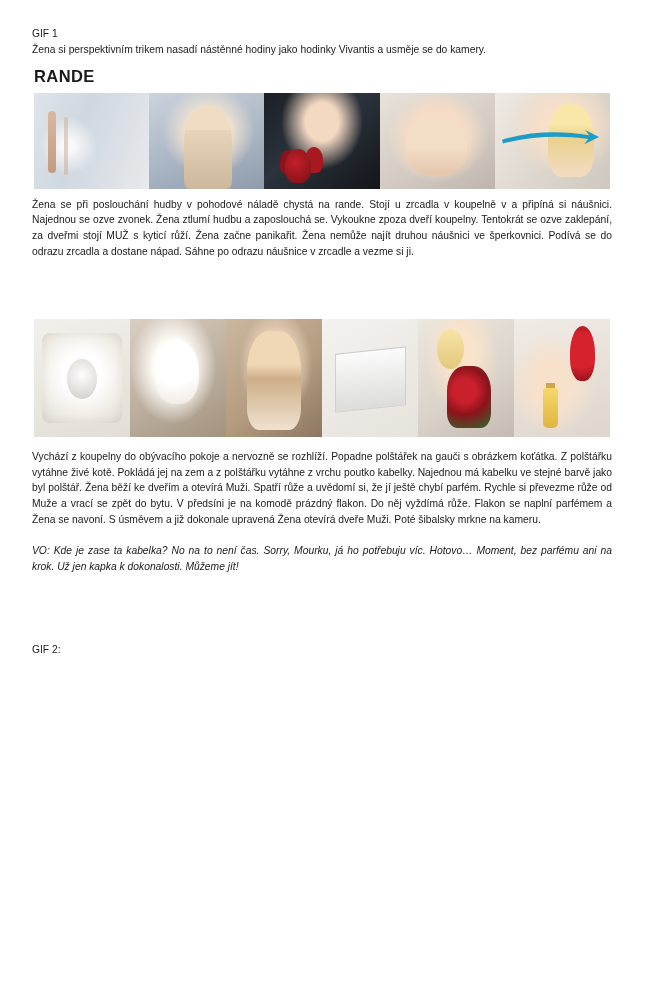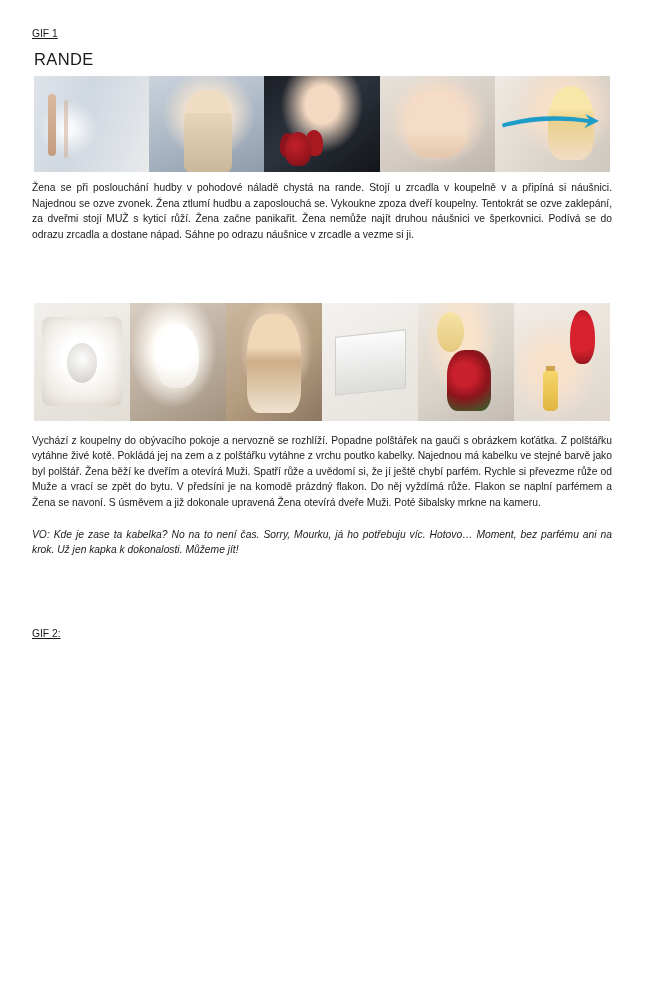--- a/index.html
+++ b/index.html
@@ -25,25 +25,24 @@
     font-size: 10.3px;
     line-height: 15.6px;
     margin: 0;
     text-align: justify;
     text-justify: inter-word;
   }
   .label {
     font-size: 10.3px;
     line-height: 15.2px;
     margin: 0 0 1px 0;
-    text-decoration: underline;
   }
   .title-rande {
     font-size: 16.5px;
-    font-weight: normal;
+    font-weight: bold;
     letter-spacing: 0.4px;
     margin: 9px 0 7px 2px;
   }
   .italic { font-style: italic; }
   .spacer-8 { height: 8px; }
   .spacer-12 { height: 12px; }
   .spacer-16 { height: 16px; }
   .spacer-28 { height: 28px; }
   .spacer-44 { height: 44px; }
 
@@ -242,20 +241,21 @@
     background: linear-gradient(180deg, #f7d76b, #e0b441);
     box-shadow: 0 -8px 0 -3px #cfa64f;
   }
 </style>
 </head>
 <body>
 
 <div class="page">
 
   <p class="label">GIF 1</p>
+  <p class="block">Žena si perspektivním trikem nasadí nástěnné hodiny jako hodinky Vivantis a usměje se do kamery.</p>
 
   <h1 class="title-rande">RANDE</h1>
 
   <div class="strip one">
     <div class="frame f1a"></div>
     <div class="frame f1b"></div>
     <div class="frame f1c"></div>
     <div class="frame f1d"></div>
     <div class="frame f1e">
       <div class="arrow">

